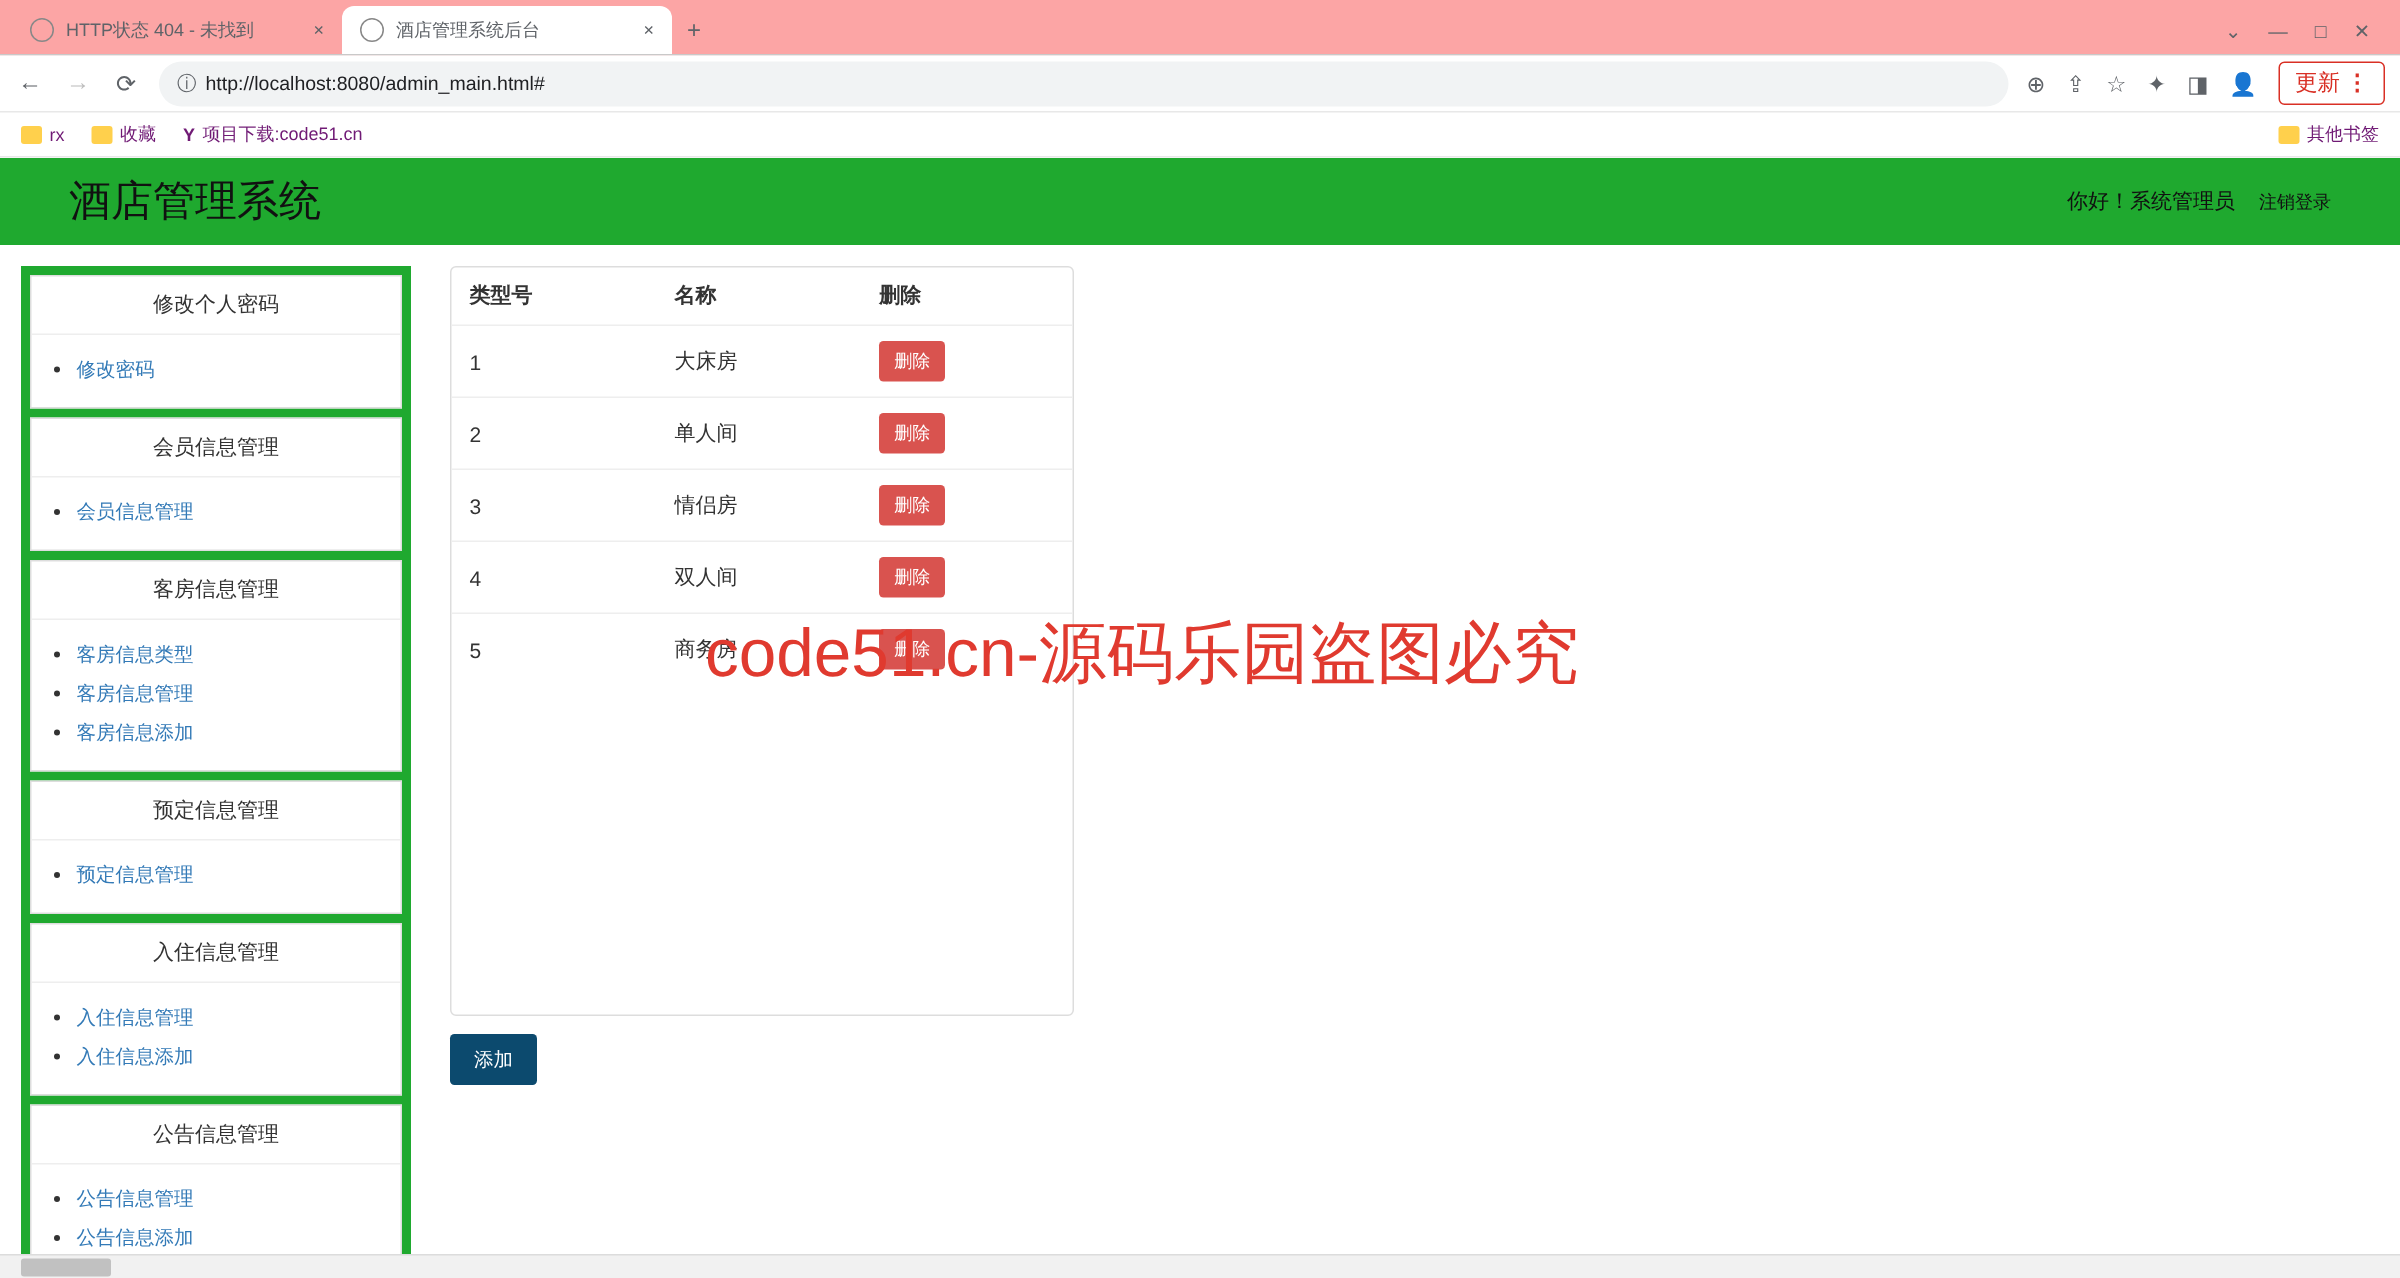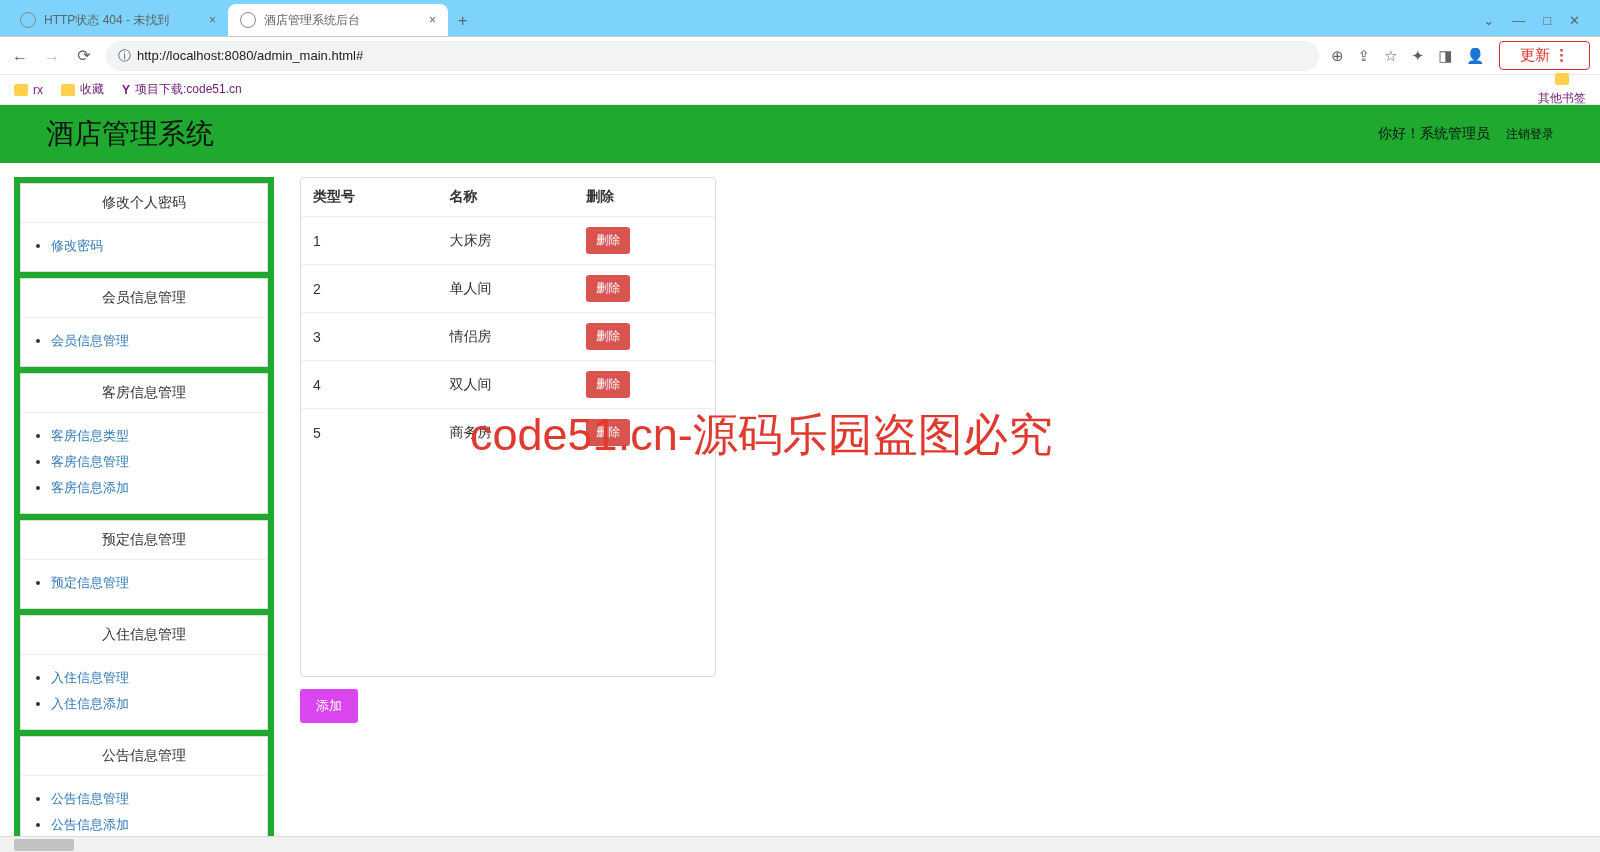--- a/index.html
+++ b/index.html
@@ -1,56 +1,56 @@
 <!DOCTYPE html>
 <html><head>
 <meta charset="utf-8">
 <style>
 * { margin:0; padding:0; box-sizing:border-box; }
 body { font-family:"Microsoft YaHei",Arial,sans-serif; font-size:14px; background:#fff; color:#333; overflow:hidden; }
-.browser-top { height:37px; background:#7dd3fc; display:flex; align-items:flex-end; padding:0 8px; border-bottom:1px solid #c9c9c9; }
+.browser-top { height:37px; background:#fca5a5; display:flex; align-items:flex-end; padding:0 8px; border-bottom:1px solid #c9c9c9; }
 .tab { display:flex; align-items:center; height:32px; padding:0 12px; border-radius:8px 8px 0 0; font-size:12px; color:#5f6368; max-width:220px; width:220px; position:relative; }
 .tab.active { background:#fff; }
 .tab .favicon { width:16px; height:16px; border:1px solid #888; border-radius:50%; margin-right:8px; flex-shrink:0; display:flex; align-items:center; justify-content:center; font-size:9px; }
 .tab .title { flex:1; overflow:hidden; white-space:nowrap; text-overflow:ellipsis; }
 .tab .close { margin-left:8px; font-size:12px; cursor:pointer; }
 .newtab { padding:6px 10px; font-size:16px; color:#5f6368; cursor:pointer; }
 .win-controls { margin-left:auto; display:flex; gap:18px; padding:0 12px 8px 0; color:#5f6368; }
 .win-controls span { cursor:pointer; font-size:13px; }
 .addr-row { height:38px; display:flex; align-items:center; padding:0 10px; gap:12px; background:#fff; border-bottom:1px solid #e8e8e8; }
 .nav-icon { color:#5f6368; cursor:pointer; width:20px; text-align:center; font-size:16px; }
 .addrbar { flex:1; display:flex; align-items:center; height:30px; background:#f1f3f4; border-radius:15px; padding:0 12px; font-size:13px; color:#202124; }
 .addrbar .scheme { color:#5f6368; margin-right:6px; }
 .addr-icons { display:flex; gap:14px; color:#5f6368; align-items:center; }
 .addr-icons span { cursor:pointer; font-size:15px; }
-.update-btn { border:1px solid #d93025; color:#d93025; padding:4px 20px; border-radius:4px; font-size:12px; cursor:pointer; display:flex; align-items:flex-start; gap:4px; }
+.update-btn { border:1px solid #d93025; color:#d93025; padding:4px 10px; border-radius:4px; font-size:12px; cursor:pointer; display:flex; align-items:flex-start; gap:4px; }
 .bk-row { height:30px; display:flex; align-items:center; padding:0 14px; gap:18px; font-size:12px; color:#701a75; border-bottom:1px solid #e8e8e8; }
 .bk-item { display:flex; align-items:center; gap:5px; cursor:pointer; }
 .bk-folder { width:14px; height:12px; background:#ffd04c; border-radius:2px; }
-.bk-right { margin-left:auto;flex-direction:column; }
+.bk-right { margin-left:auto; }
 .page { height:calc(852px - 105px); overflow:auto; position:relative; }
 .header { background:#1fa92f; color:#fff; height:58px; display:flex; align-items:center; padding:0 46px; }
 .header h1 { font-size:28px; font-weight:500; color:#111; }
 .header .right { margin-left:auto; font-size:14px; display:flex; align-items:center; gap:16px; color:#111; }
 .header .logout { font-size:12px; cursor:pointer; }
 .body-row { display:flex; gap:26px; padding:14px; align-items:flex-start; }
 .sidebar { width:260px; background:#1fa92f; padding:6px; }
 .panel { background:#fff; border:1px solid #ddd; margin-bottom:6px; }
 .panel .ptitle { text-align:center; padding:10px 8px; font-size:14px; border-bottom:1px solid #eee; color:#333; }
 .panel ul { list-style:disc; padding:10px 10px 12px 30px; }
 .panel li { padding:4px 0; }
 .panel a { color:#337ab7; text-decoration:none; font-size:13px; cursor:pointer; }
 .main { flex:0 0 416px; }
 .table-box { border:1px solid #ddd; border-radius:4px; overflow:hidden; }
 .table-scroll { height:498px; overflow:auto; }
 .tbl { width:100%; border-collapse:collapse; }
 .tbl th, .tbl td { text-align:left; padding:10px 12px; border-top:1px solid #eee; font-size:14px; }
 .tbl th { border-top:none; font-weight:700; }
 .btn-del { background:#d9534f; color:#fff; border:none; padding:5px 10px; border-radius:3px; font-size:12px; cursor:pointer; }
-.btn-add { background:#d946ef; color:#fff; border:none; padding:8px 16px; border-radius:3px; font-size:13px; cursor:pointer; margin-top:12px; }
+.btn-add { background:#0c4a6e; color:#fff; border:none; padding:8px 16px; border-radius:3px; font-size:13px; cursor:pointer; margin-top:12px; }
 .watermark { position:absolute; top:300px; left:470px; color:#e03a2f; font-size:45px; font-weight:500; pointer-events:none; white-space:nowrap; }
 .hscroll { position:fixed; bottom:0; left:0; right:0; height:16px; background:#f1f1f1; border-top:1px solid #dcdcdc; }
 .hscroll .thumb { position:absolute; left:14px; top:2px; height:12px; width:60px; background:#c1c1c1; border-radius:2px; }
 </style>
 </head>
 <body>
 
 <div class="browser-top">
   <div class="tab">
     <span class="favicon"></span>

